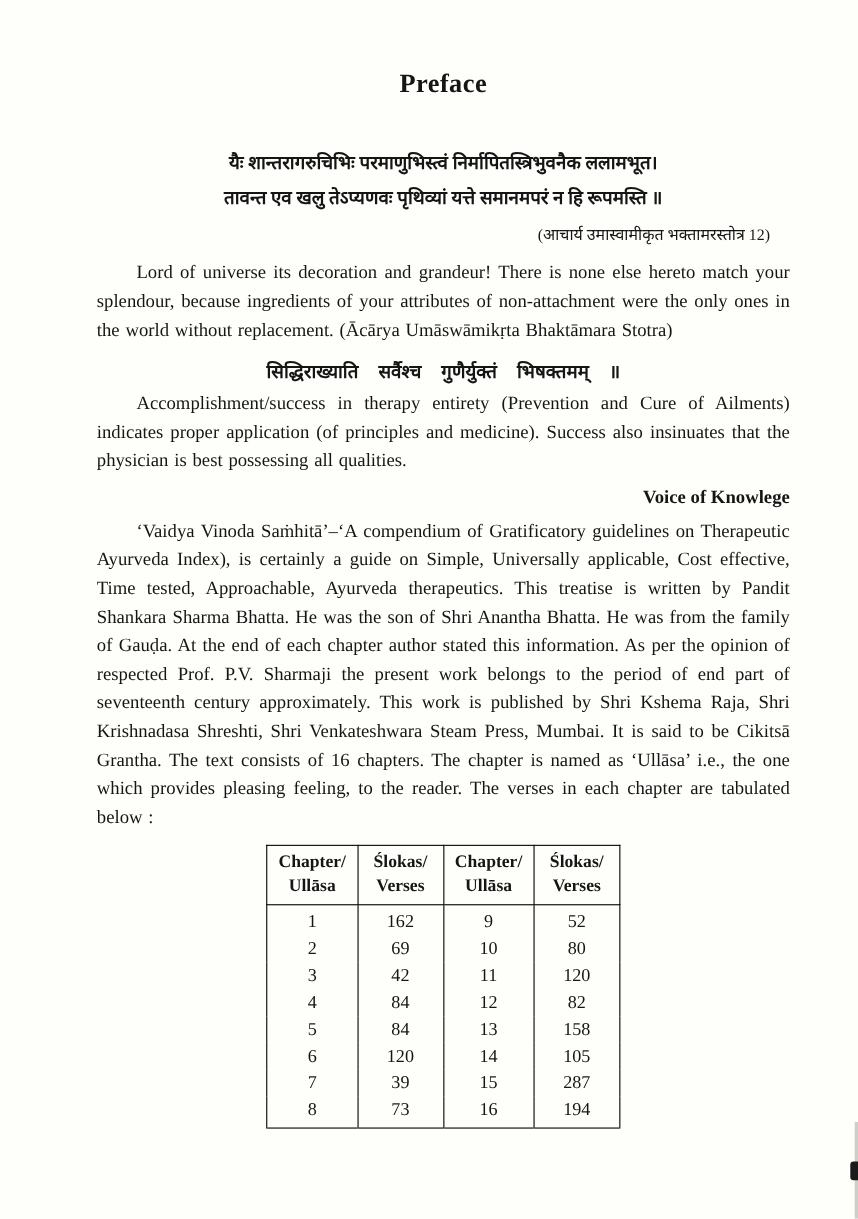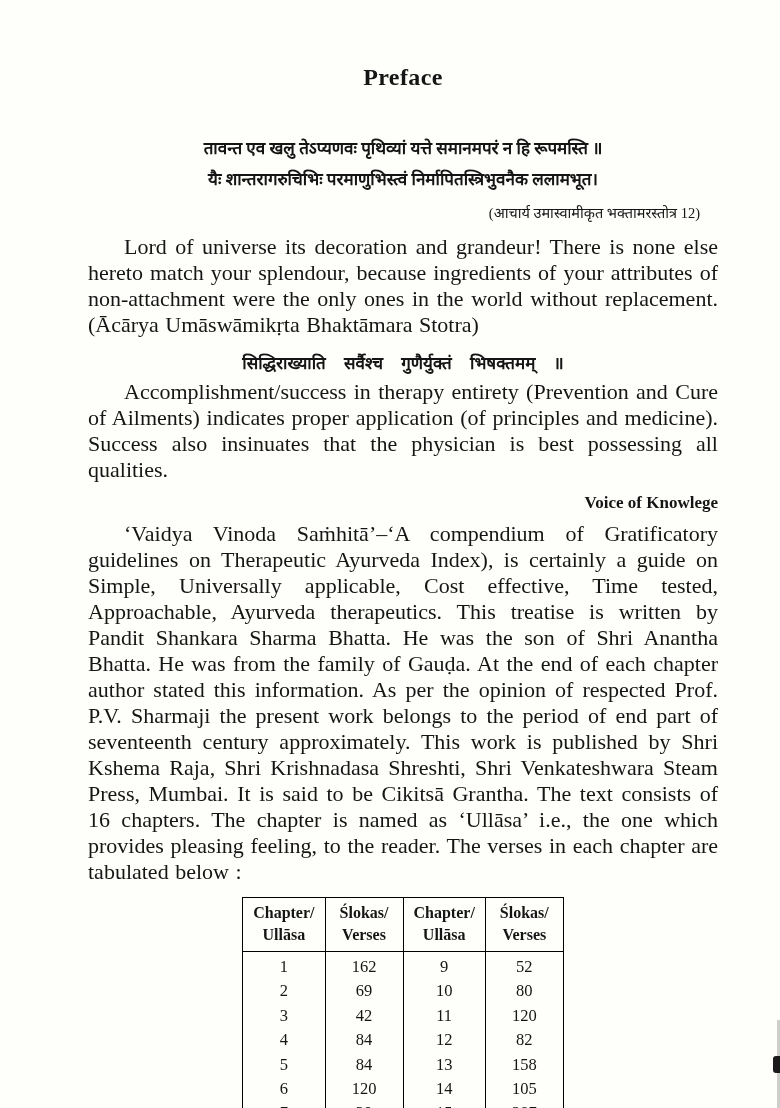--- a/index.html
+++ b/index.html
@@ -30,21 +30,21 @@
   .verse .spread1 { word-spacing:7px; }
   .verse .spread2 { word-spacing:14px; }
 
   .attribution {
     text-align:right;
     font-size:14.5px;
     margin:7px 18px 12px 0;
   }
 
   .para {
-    font-size:22px;
+    font-size:17px;
     line-height:26px;
     text-align:justify;
     text-indent:36px;
     word-spacing:1px;
     margin-bottom:10px;
   }
 
   .verse-block2 { margin-top:6px; }
 
   .section-heading {
@@ -100,22 +100,22 @@
   }
 </style>
 </head>
 <body>
 
 <div class="page">
 
   <h1 class="title">Preface</h1>
 
   <div class="verse">
+    <div>यैः शान्तरागरुचिभिः परमाणुभिस्त्वं निर्मापितस्त्रिभुवनैक ललामभूत।</div>
     <div>तावन्त एव खलु तेऽप्यणवः पृथिव्यां यत्ते समानमपरं न हि रूपमस्ति ॥</div>
-    <div>यैः शान्तरागरुचिभिः परमाणुभिस्त्वं निर्मापितस्त्रिभुवनैक ललामभूत।</div>
   </div>
   <div class="attribution">(आचार्य उमास्वामीकृत भक्तामरस्तोत्र 12)</div>
 
   <p class="para">Lord of universe its decoration and grandeur! There is none else hereto match your splendour, because ingredients of your attributes of non-attachment were the only ones in the world without replacement. (Ācārya Umāswāmikṛta Bhaktāmara Stotra)</p>
 
   <div class="verse verse-block2">
     <div class="spread2">सिद्धिराख्याति सर्वैश्च गुणैर्युक्तं भिषक्तमम् ॥</div>
   </div>
 
   <p class="para">Accomplishment/success in therapy entirety (Prevention and Cure of Ailments) indicates proper application (of principles and medicine). Success also insinuates that the physician is best possessing all qualities.</p>

